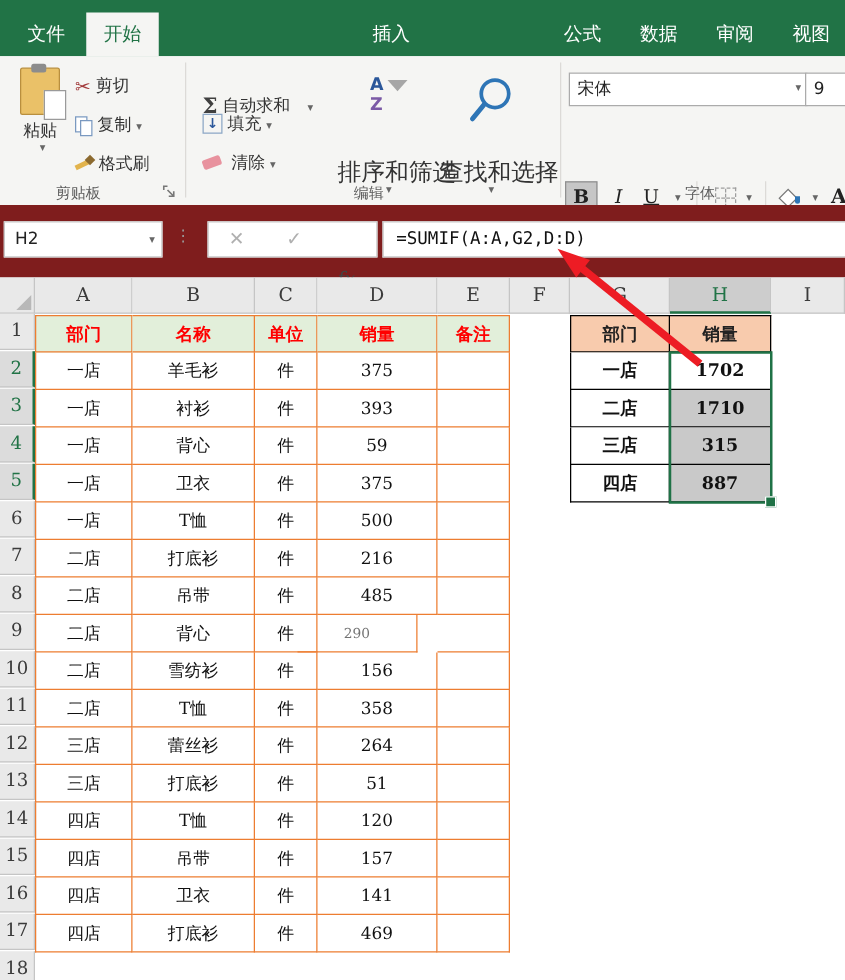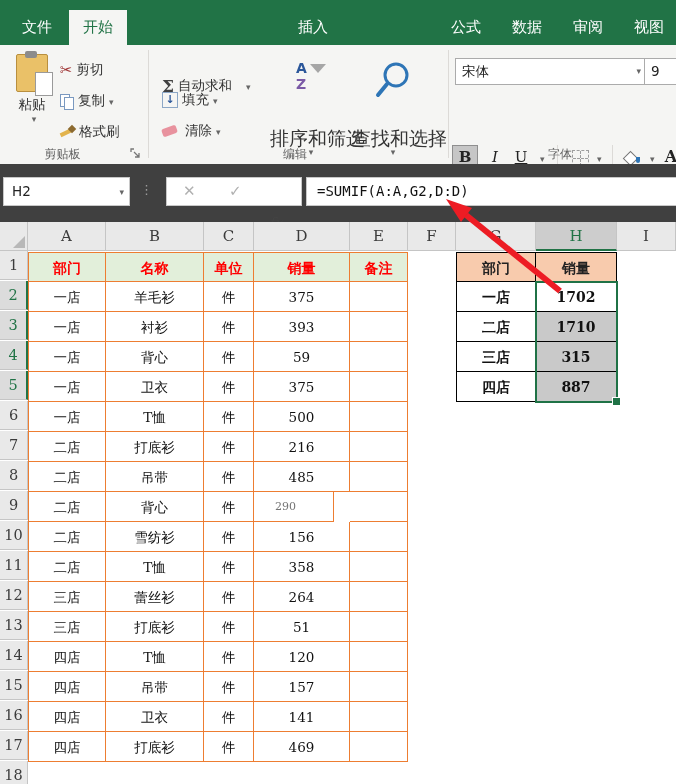--- a/index.html
+++ b/index.html
@@ -67,21 +67,21 @@
   .bucket{display:inline-block;width:16px;height:11px;position:relative;vertical-align:middle;}
   .bucket .body{position:absolute;left:1px;top:0;width:9px;height:9px;background:#fff;border:1px solid #777;transform:rotate(45deg);}
   .bucket .drip{position:absolute;right:0;top:4px;width:4px;height:6px;background:#2e75b6;border-radius:0 0 3px 3px;}
   .colorbar{position:absolute;left:0;right:0;bottom:-3px;height:4px;}
   .fontA{font-family:"DejaVu Serif",serif;font-weight:bold;font-size:16px;color:#222;position:relative;}
 
   .launcher{position:absolute;width:12px;height:12px;}
   .launcher svg{display:block;}
 
   
-  #fbar{left:0;top:164px;width:676px;height:58px;background:#404040;border-bottom:1px solid #bdbdbd;}
+  #fbar{left:0;top:164px;width:676px;height:58px;background:#7f1d1d;border-bottom:1px solid #bdbdbd;}
   .fbox{position:absolute;top:13px;height:29px;background:#fff;border:1px solid #c8c8c8;box-sizing:border-box;}
   #namebox{left:3px;width:127px;line-height:27px;padding-left:8px;font-size:13.5px;}
   #namebox .cv{position:absolute;right:5px;top:1px;font-size:9px;color:#666;}
   #fdots{left:140px;top:18px;color:#9a9a9a;font-size:13px;letter-spacing:0;}
   #fxcluster{left:166px;width:136px;}
   #fxcluster span{position:absolute;top:0;line-height:27px;}
   #fx-cancel{left:16px;color:#b0b0b0;font-size:15px;}
   #fx-enter{left:62px;color:#b0b0b0;font-size:15px;}
   #fx-fx{left:103px;color:#444;font-style:italic;font-family:"DejaVu Serif",serif;font-size:15px;margin-top:32px;}
   #formulabox{left:306px;width:370px;border-right:none;line-height:27px;padding-left:10px;

